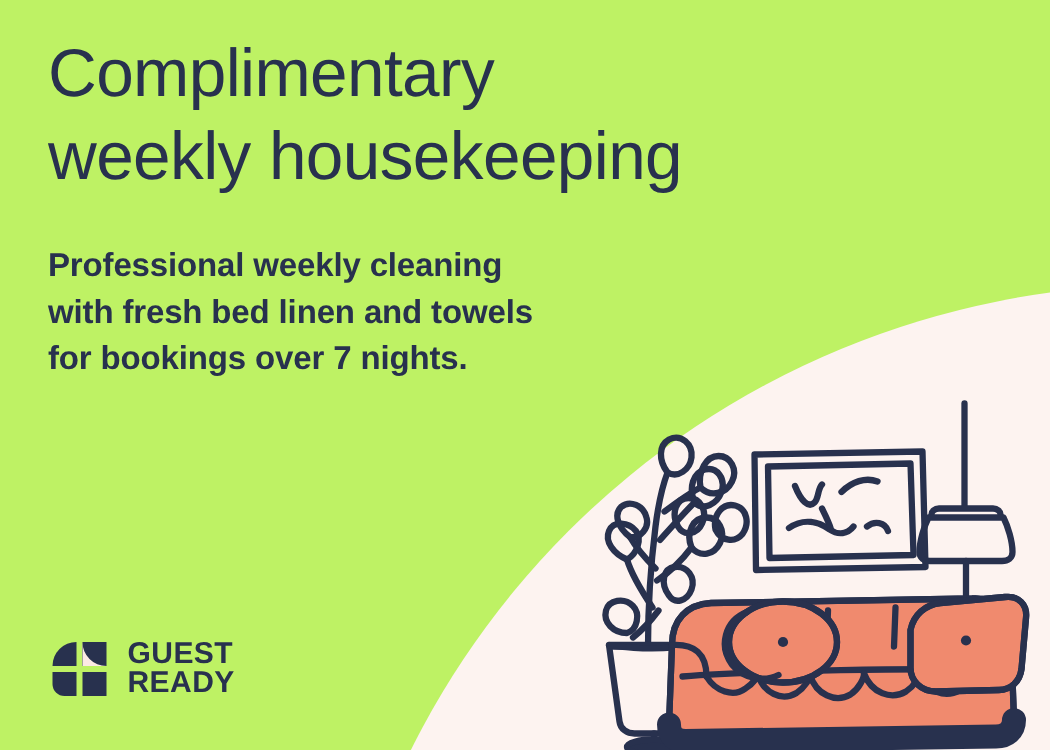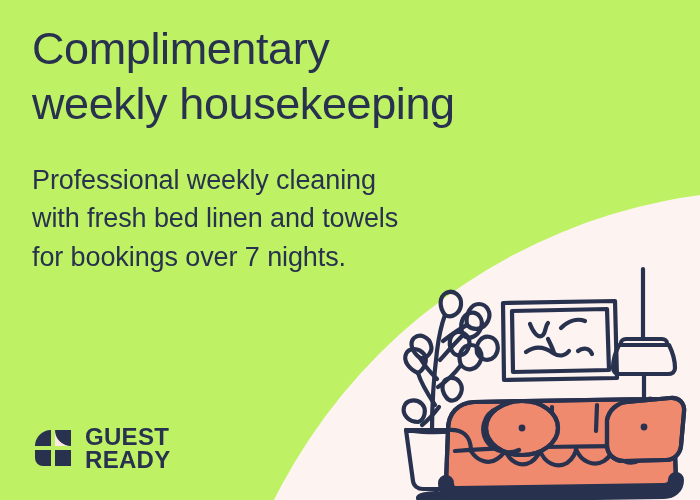--- a/index.html
+++ b/index.html
@@ -30,36 +30,36 @@
     font-size:45px;
     line-height:1.22;
     font-weight:400;
     letter-spacing:-0.4px;
     white-space:pre-line;
   }
   #subcopy{
     position:absolute;left:32px;top:161px;
     width:420px;
     color:#28314e;
-    font-size:27px;
+    font-size:22px;
     line-height:1.42;
-    font-weight:400;
+    font-weight:700;
     letter-spacing:-0.1px;
     white-space:pre-line;
   }
 
   
   #logo{
     position:absolute;left:32px;top:425px;
     display:flex;align-items:center;gap:11px;
   }
   #logo-mark{display:block;}
   #logo-word{
     color:#28314e;
-    font-size:24px;
+    font-size:20px;
     font-weight:700;
     line-height:0.96;
     letter-spacing:0.3px;
     white-space:pre-line;
   }
 
   #illus{position:absolute;left:385px;top:255px;}
 </style>
 </head>
 <body>

